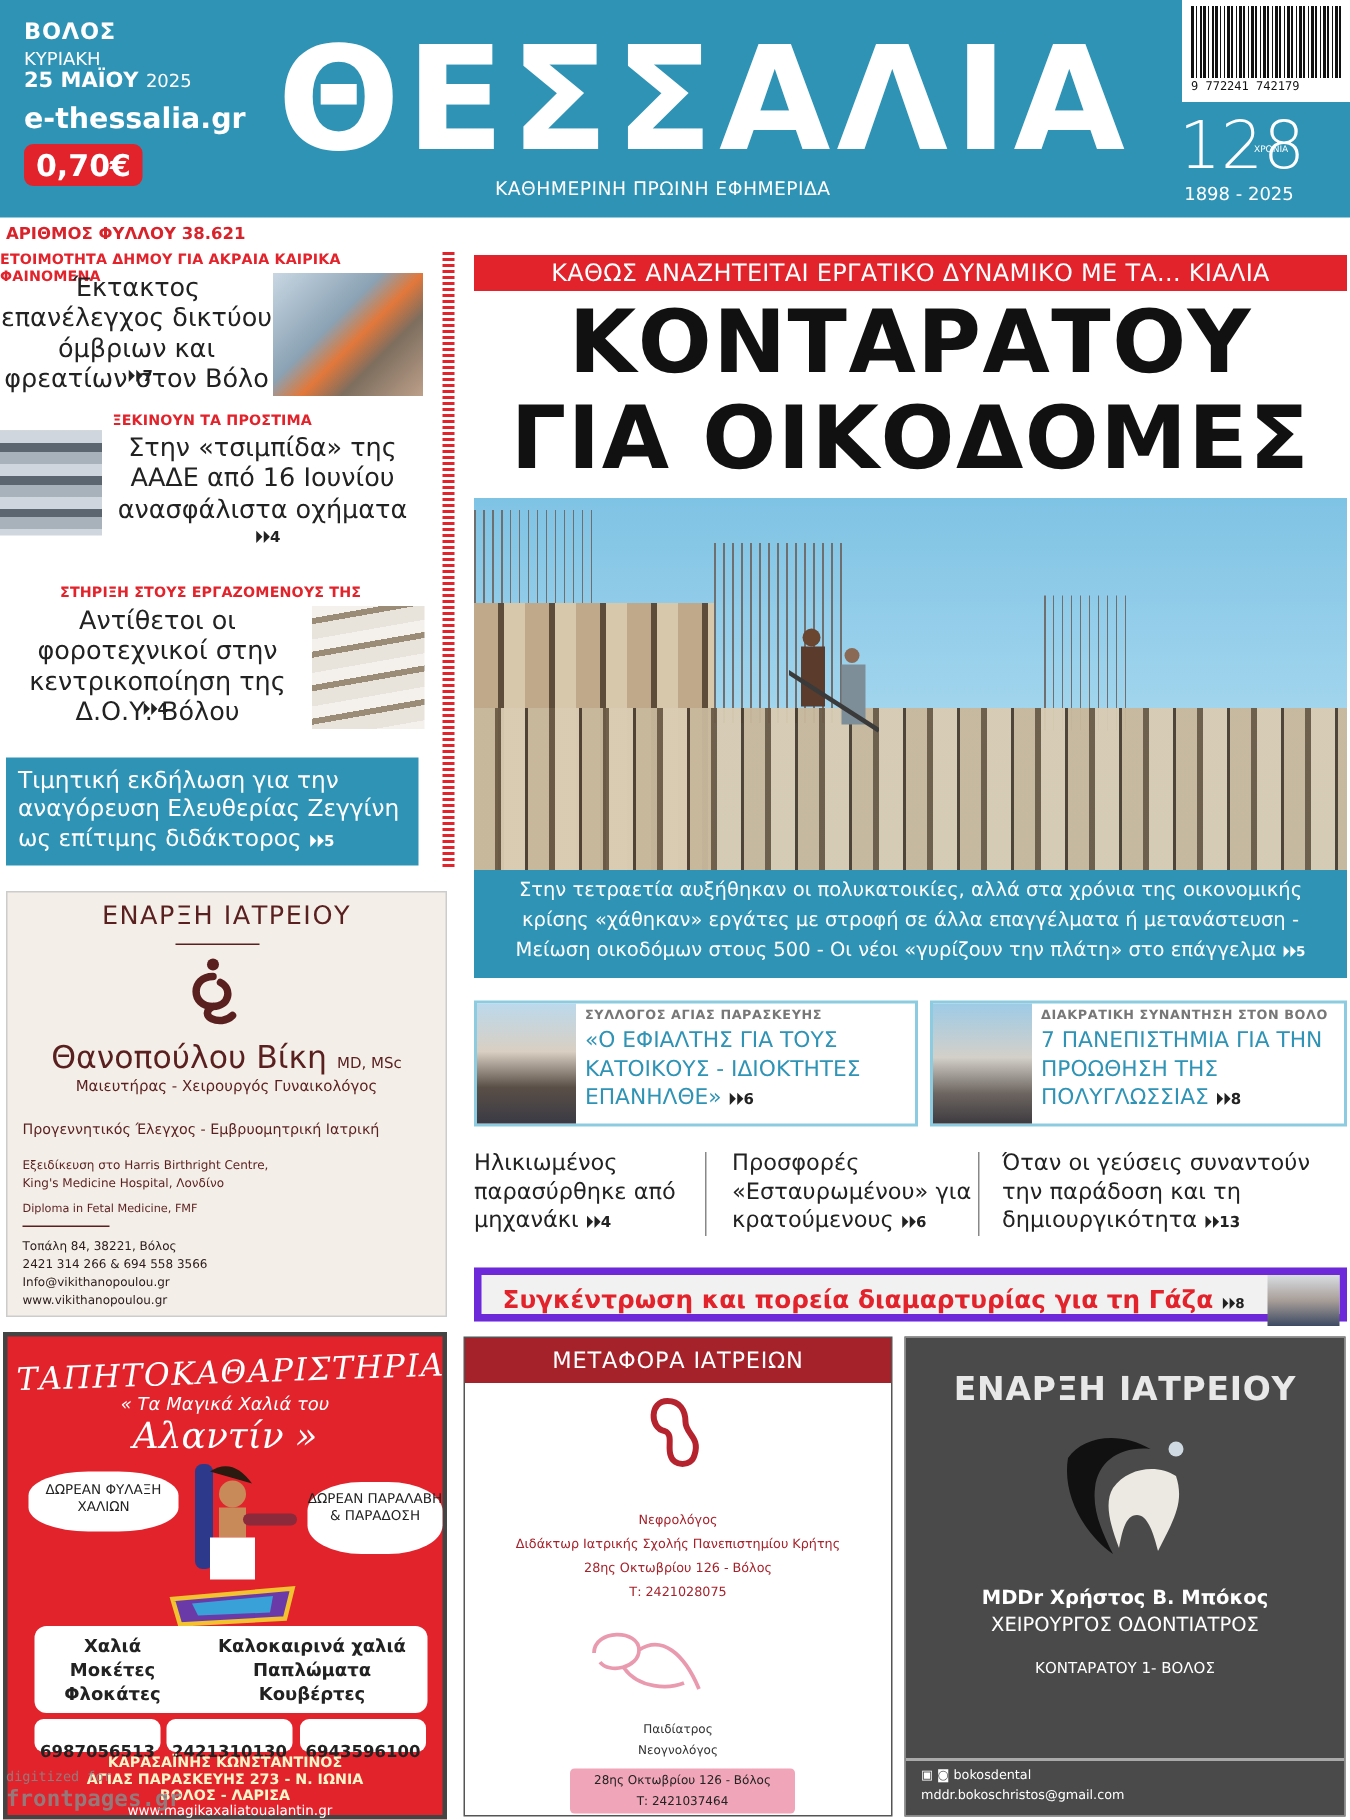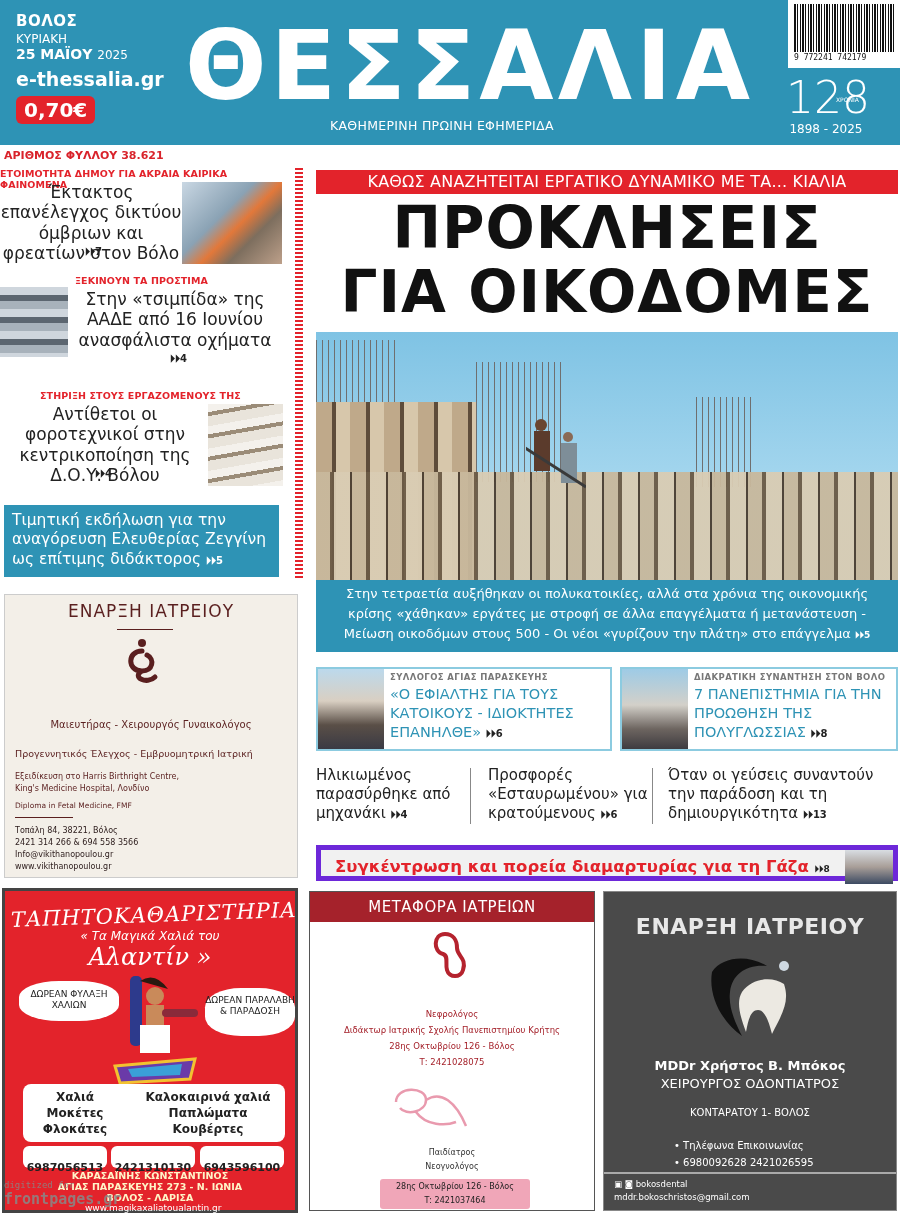--- a/index.html
+++ b/index.html
@@ -192,21 +192,21 @@
   <div class="thumb"></div>
 </div>
 
 <div class="teal-box">
   <span>Τιμητική εκδήλωση για την αναγόρευση Ελευθερίας Ζεγγίνη ως επίτιμης διδάκτορος</span>
   <b style="font-size:10px">⏵⏵5</b>
 </div>
 
 <div class="lead-kicker">ΚΑΘΩΣ ΑΝΑΖΗΤΕΙΤΑΙ ΕΡΓΑΤΙΚΟ ΔΥΝΑΜΙΚΟ ΜΕ ΤΑ... ΚΙΑΛΙΑ</div>
 <div class="lead-title">
-  <div>ΠΡΟΚΛΗΣΕΙΣ</div>
+  <div>ΚΟΝΤΑΡΑΤΟΥ</div>
   <div>ΓΙΑ ΟΙΚΟΔΟΜΕΣ</div>
 </div>
 <div class="lead-photo">
   <div class="rebars" style="left:0;"></div>
   <div class="rebars" style="left:160px; top:30px; width:90px;"></div>
   <div class="rebars" style="left:380px; top:65px; height:90px; width:60px;"></div>
   <div class="scaffold-left"></div>
   <div class="scaffold"></div>
   <svg style="position:absolute; left:210px; top:85px;" width="60" height="80">
     <circle cx="15" cy="8" r="6" fill="#6a4630"></circle>
@@ -243,20 +243,21 @@
   <div class="gthumb"></div>
 </div>
 
 <div class="ad-gyn">
   <div class="t1">ΕΝΑΡΞΗ ΙΑΤΡΕΙΟΥ</div>
   <div class="line1"></div>
   <svg class="logo-g" viewBox="0 0 50 50">
     <circle cx="25" cy="6" r="4" fill="#5a1f1f"></circle>
     <path d="M25 14 C10 14 10 34 25 34 C36 34 38 22 30 18 M25 34 C14 40 30 48 38 40" stroke="#5a1f1f" stroke-width="5" fill="none" stroke-linecap="round"></path>
   </svg>
+  <div class="name"><span>Θανοπούλου Βίκη</span> <small>MD, MSc</small></div>
   <div class="spec">Μαιευτήρας - Χειρουργός Γυναικολόγος</div>
   <div class="l3">Προγεννητικός Έλεγχος - Εμβρυομητρική Ιατρική</div>
   <div class="l4">
     <div>Εξειδίκευση στο Harris Birthright Centre,</div>
     <div>King's Medicine Hospital, Λονδίνο</div>
   </div>
   <div class="l5">Diploma in Fetal Medicine, FMF</div>
   <div class="line2"></div>
   <div class="contact">
     <div>Τοπάλη 84, 38221, Βόλος</div>
@@ -324,24 +325,20 @@
 <div class="ad-dent">
   <div class="dt">ΕΝΑΡΞΗ ΙΑΤΡΕΙΟΥ</div>
   <svg class="tooth" viewBox="0 0 100 90">
     <path d="M10 20 C20 5 45 2 65 14 C45 12 30 22 28 40 C26 56 34 72 40 84 C20 70 6 44 10 20 Z" fill="#111"></path>
     <path d="M40 40 C50 26 70 24 82 32 C88 50 80 62 70 82 C66 66 62 58 56 58 C48 58 46 70 44 80 C38 64 34 50 40 40 Z" fill="#ece9e2"></path>
     <circle cx="82" cy="14" r="5" fill="#cfd9e2"></circle>
   </svg>
   <div class="dn">MDDr Χρήστος Β. Μπόκος</div>
   <div class="dr">ΧΕΙΡΟΥΡΓΟΣ ΟΔΟΝΤΙΑΤΡΟΣ</div>
   <div class="da">ΚΟΝΤΑΡΑΤΟΥ 1- ΒΟΛΟΣ</div>
-  <div class="dp">
-    <div>• Τηλέφωνα Επικοινωνίας</div>
-    <div>• 6980092628  2421026595</div>
-  </div>
   <div class="dline"></div>
   <div class="dsoc">
     <div><span>▣</span> <span>◙</span> <span>bokosdental</span></div>
     <div>mddr.bokoschristos@gmail.com</div>
   </div>
 </div>
 
 <div class="watermark">
   <div class="w1">digitized for</div>
   <div class="w2">frontpages.gr</div>

